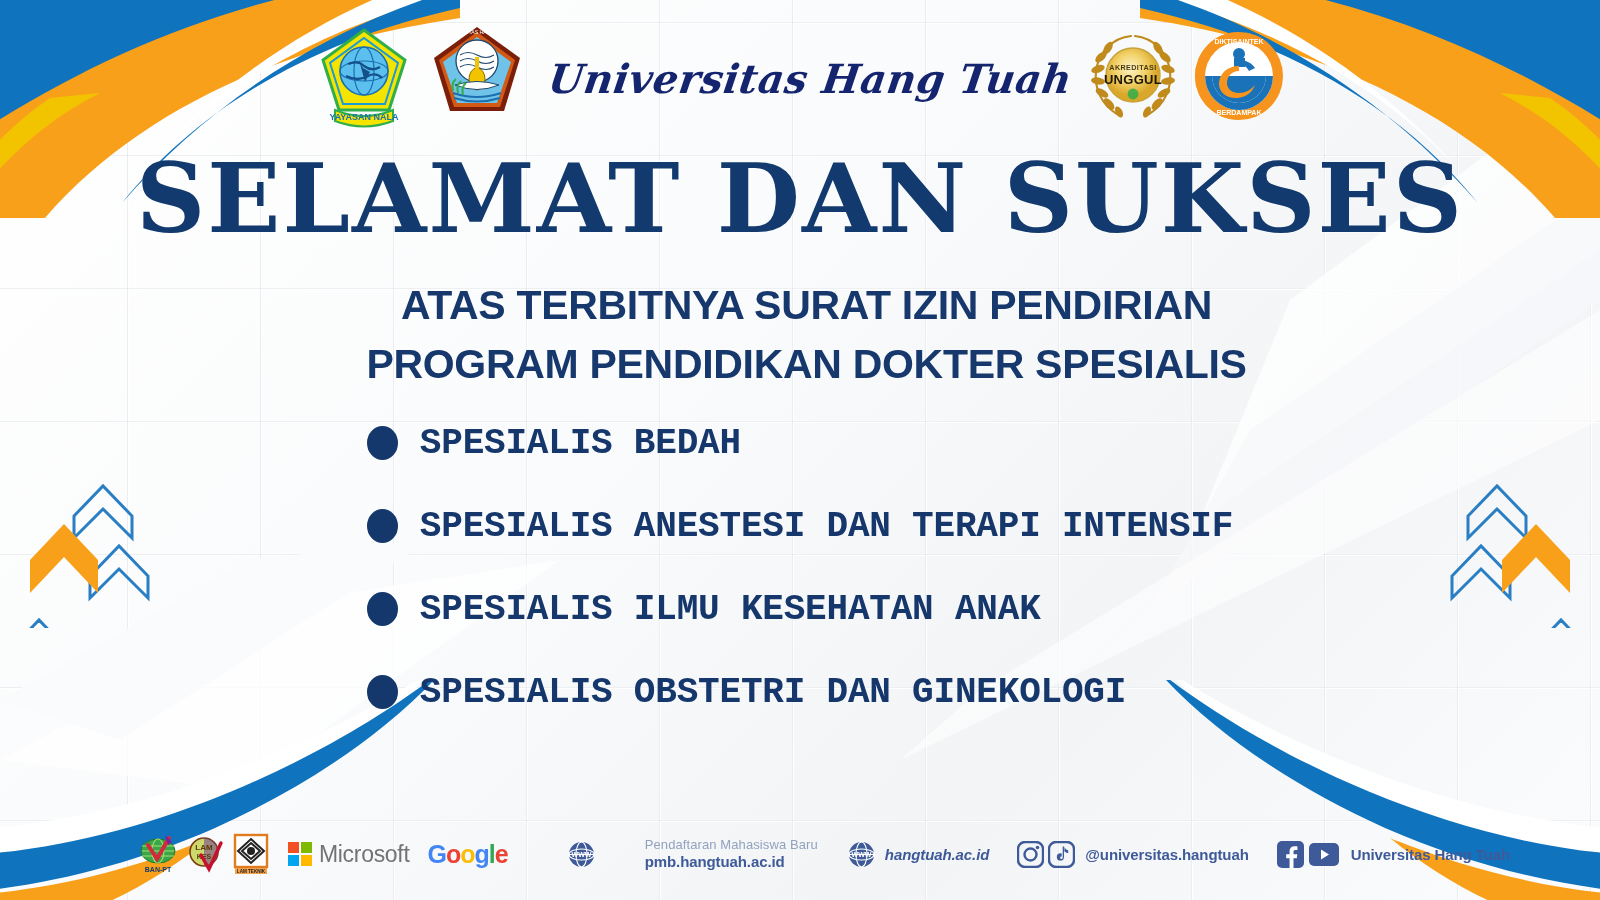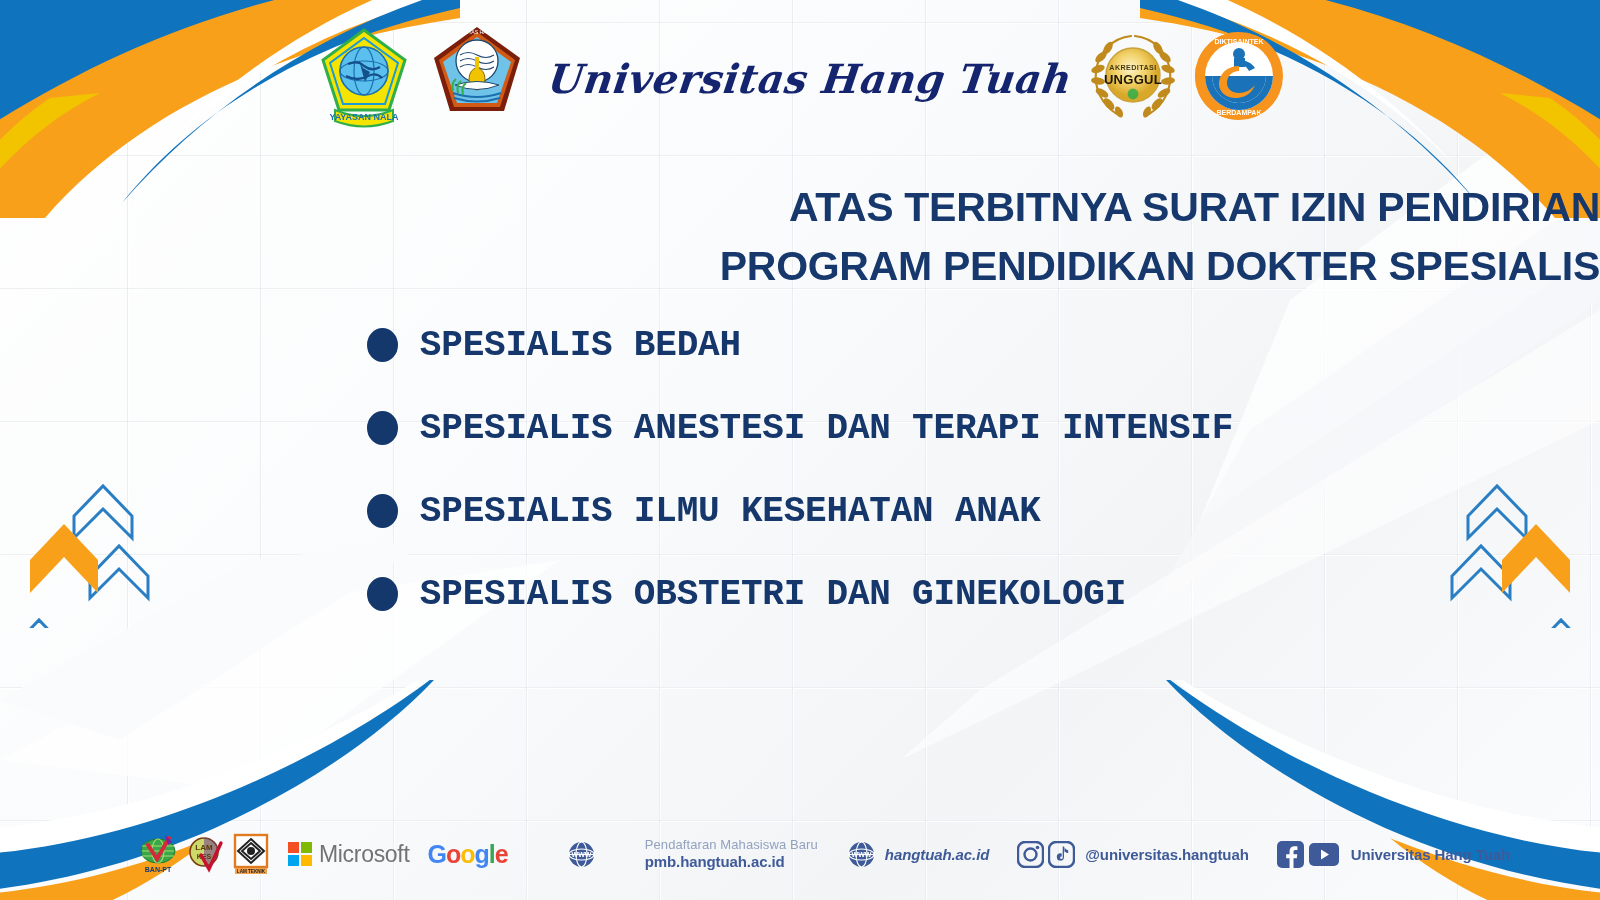--- a/index.html
+++ b/index.html
@@ -62,21 +62,20 @@
     font-family:"DejaVu Serif", serif;
     font-weight:700;font-size:96px;line-height:1.02;
     color:#123a6e;letter-spacing:2px;margin:0;
     text-shadow:0 1px 0 rgba(255,255,255,.5);
   }
   .subtitle{
     margin:28px 0 0 13px;color:#17386c;
     font-weight:700;font-size:41px;line-height:1.45;
     letter-spacing:-.3px;
     font-family:"Liberation Sans", sans-serif;
-    text-align:right;
   }
   .subtitle div{white-space:nowrap;}
 
   .list{
     margin:28px 0 0 0;padding:0;list-style:none;
     display:inline-block;text-align:left;
     margin-left:0px;
   }
   .list li{
     display:flex;align-items:center;gap:22px;
@@ -252,20 +251,21 @@
         <path d="M46,36 C34,36 26,44 26,54 C26,62 33,68 43,68 C52,68 59,63 62,55 C58,60 52,63 46,63 C39,63 34,59 34,53 C34,46 39,41 46,41 Z" fill="#f7941d"></path>
         <path d="M46,34 C50,34 54,37 56,41 L62,38 C59,33 53,30 46,30 Z" fill="#1a72b8"></path>
         <circle cx="46" cy="24" r="6" fill="#1a72b8"></circle>
         <text x="46" y="14" font-size="7" font-weight="700" fill="#ffffff" text-anchor="middle" font-family="'Liberation Sans',sans-serif">DIKTISAINTEK</text>
         <text x="46" y="85" font-size="7" font-weight="700" fill="#ffffff" text-anchor="middle" font-family="'Liberation Sans',sans-serif">BERDAMPAK</text>
       </svg>
     </div>
   </div>
 
   <div class="main">
+    <h1 class="title">SELAMAT DAN SUKSES</h1>
 
     <div class="subtitle">
       <div>ATAS TERBITNYA SURAT IZIN PENDIRIAN</div>
       <div>PROGRAM PENDIDIKAN DOKTER SPESIALIS</div>
     </div>
 
     <ul class="list">
       <li>
         <span class="bullet"></span>
         <span class="item-label">SPESIALIS BEDAH</span>

